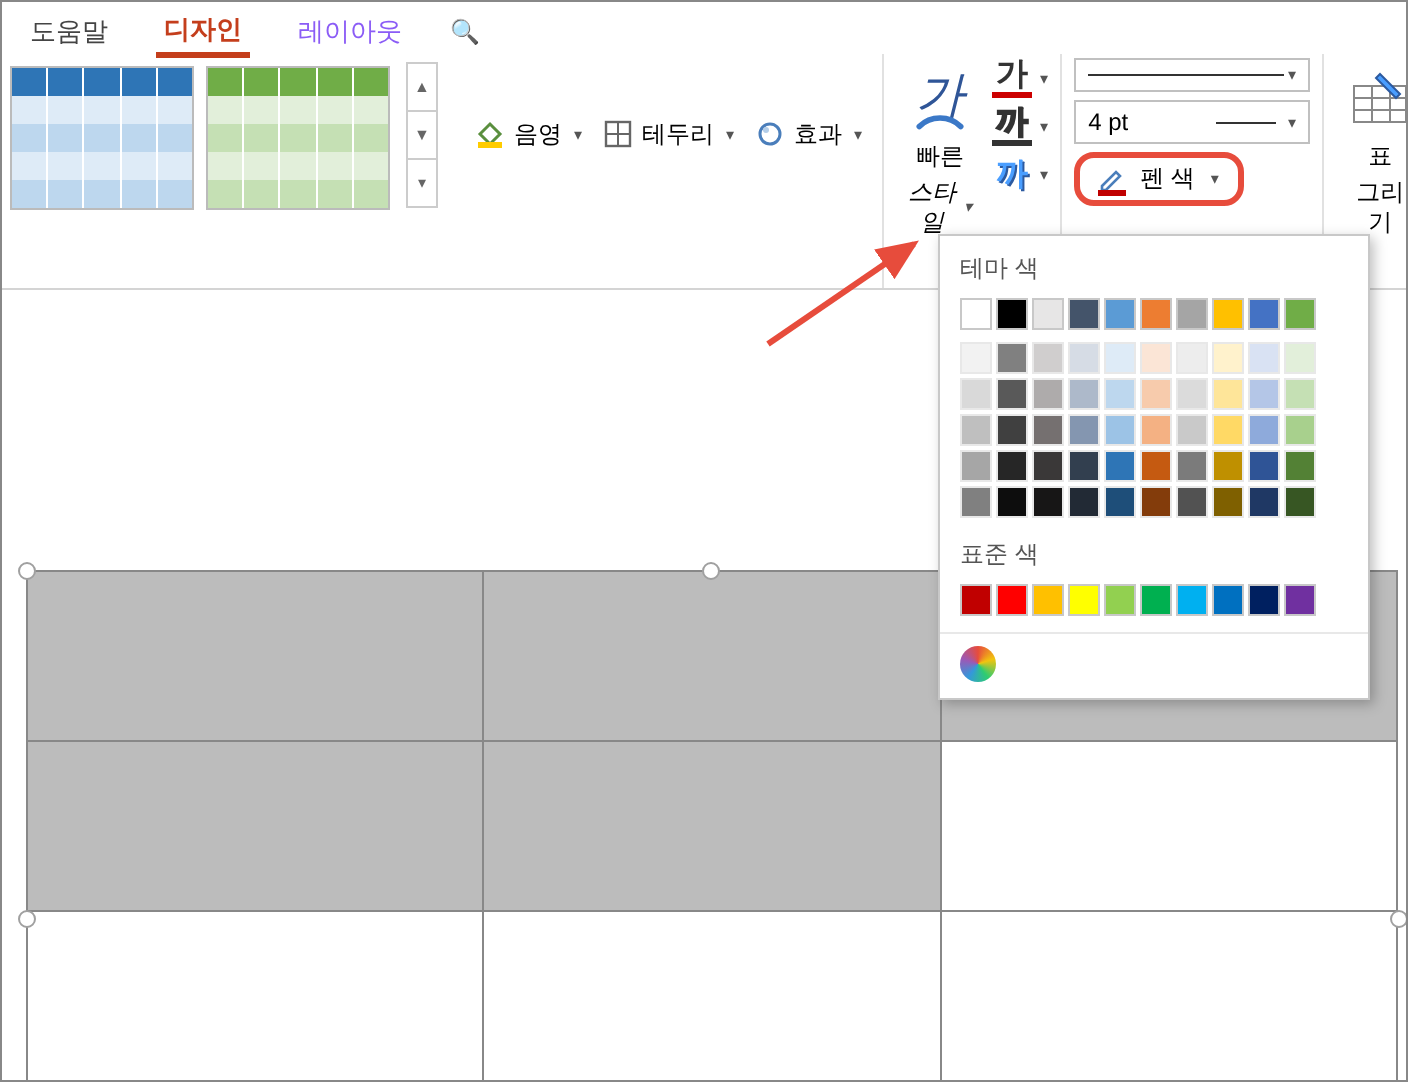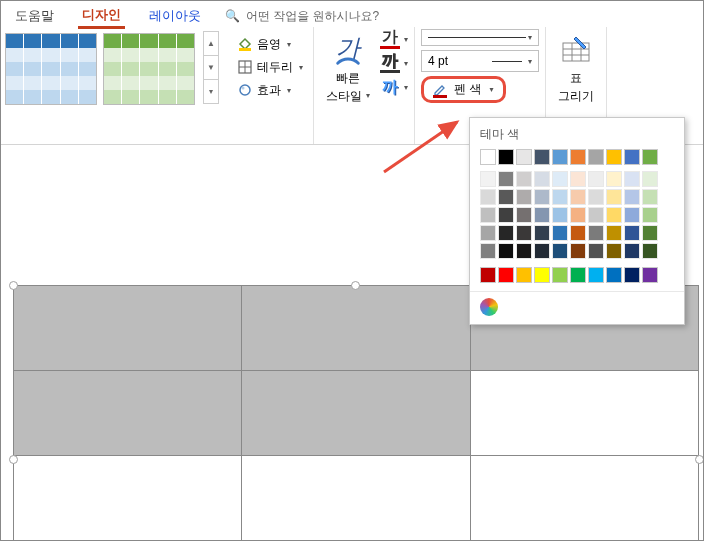--- a/index.html
+++ b/index.html
@@ -25,21 +25,21 @@
       padding: 2px 4px;
       color: #444;
       font-size: 13px;
     }
     .tabs .tab.active {
       color: #c43e1c;
       font-weight: 600;
       border-bottom: 3px solid #c43e1c;
     }
     .tabs .tab.design { color: #c43e1c; }
-    .tabs .tab.layout { color: #1d4ed8; }
+    .tabs .tab.layout { color: #8b5cf6; }
     .tabs .search-hint {
       color: #666;
       display: flex;
       align-items: center;
       gap: 6px;
     }
     
     .ribbon {
       display: flex;
       border-bottom: 1px solid #d4d4d4;
@@ -110,21 +110,21 @@
       display: flex;
       align-items: center;
       justify-content: center;
       font-size: 8px;
       color: #666;
       margin-bottom: -1px;
     }
     
     .stacked-menu {
       display: flex;
-      flex-direction: column;
+      flex-direction: row;
       gap: 2px;
       margin-left: 8px;
       justify-content: center;
     }
     .menu-item {
       display: flex;
       align-items: center;
       gap: 4px;
       padding: 2px 4px;
       white-space: nowrap;
@@ -310,21 +310,20 @@
   </style>
 </head>
 <body>
 
 <div class="tabs">
   <span class="tab">도움말</span>
   <span class="tab design active">디자인</span>
   <span class="tab layout">레이아웃</span>
   <span class="search-hint">
     <span>🔍</span>
-    <span>어떤 작업을 원하시나요?</span>
   </span>
 </div>
 
 <div class="ribbon">
 
   <div class="ribbon-group" style="padding-left:4px;">
     <div class="group-body">
       <div class="styles-gallery">
         <div class="style-thumb">
           <div class="row hdr">
@@ -446,21 +445,21 @@
   <div class="ribbon-group">
     <div class="group-body">
       <div class="big-btn">
         <div class="icon-large">
           <svg width="34" height="34" viewBox="0 0 34 34">
             <text x="17" y="22" font-size="26" font-family="serif" text-anchor="middle" fill="#2f5597" font-style="italic">가</text>
             <path d="M6 30 C12 24 22 24 28 30" stroke="#3b78c7" stroke-width="3" fill="none" stroke-linecap="round"></path>
           </svg>
         </div>
         <span>빠른</span>
-        <span style="display:flex;align-items:center;gap:2px;">
+        <span style="display:flex;align-items:center;gap:2px;font-style:italic;">
           <span>스타일</span>
           <span class="dd-arrow">▾</span>
         </span>
       </div>
       <div class="wordart-btns">
         <div class="wa-row">
           <span class="wa-char" style="color:#333;border-bottom:3px solid #c00;">가</span>
           <span class="dd-arrow">▾</span>
         </div>
         <div class="wa-row">
@@ -594,20 +593,21 @@
         <div class="swatch nob" style="background: rgb(23, 22, 22);"></div>
         <div class="swatch nob" style="background: rgb(34, 42, 53);"></div>
         <div class="swatch nob" style="background: rgb(30, 78, 121);"></div>
         <div class="swatch nob" style="background: rgb(131, 60, 11);"></div>
         <div class="swatch nob" style="background: rgb(82, 82, 82);"></div>
         <div class="swatch nob" style="background: rgb(127, 96, 0);"></div>
         <div class="swatch nob" style="background: rgb(31, 56, 100);"></div>
         <div class="swatch nob" style="background: rgb(55, 86, 35);"></div>
       </div>
     </div>
+  <div class="cd-section-label">표준 색</div>
   <div class="color-grid" id="standard-grid">
       <div class="color-row">
         <div class="swatch" style="background: rgb(192, 0, 0);"></div>
         <div class="swatch" style="background: rgb(255, 0, 0);"></div>
         <div class="swatch" style="background: rgb(255, 192, 0);"></div>
         <div class="swatch" style="background: rgb(255, 255, 0);"></div>
         <div class="swatch" style="background: rgb(146, 208, 80);"></div>
         <div class="swatch" style="background: rgb(0, 176, 80);"></div>
         <div class="swatch" style="background: rgb(0, 176, 240);"></div>
         <div class="swatch" style="background: rgb(0, 112, 192);"></div>

